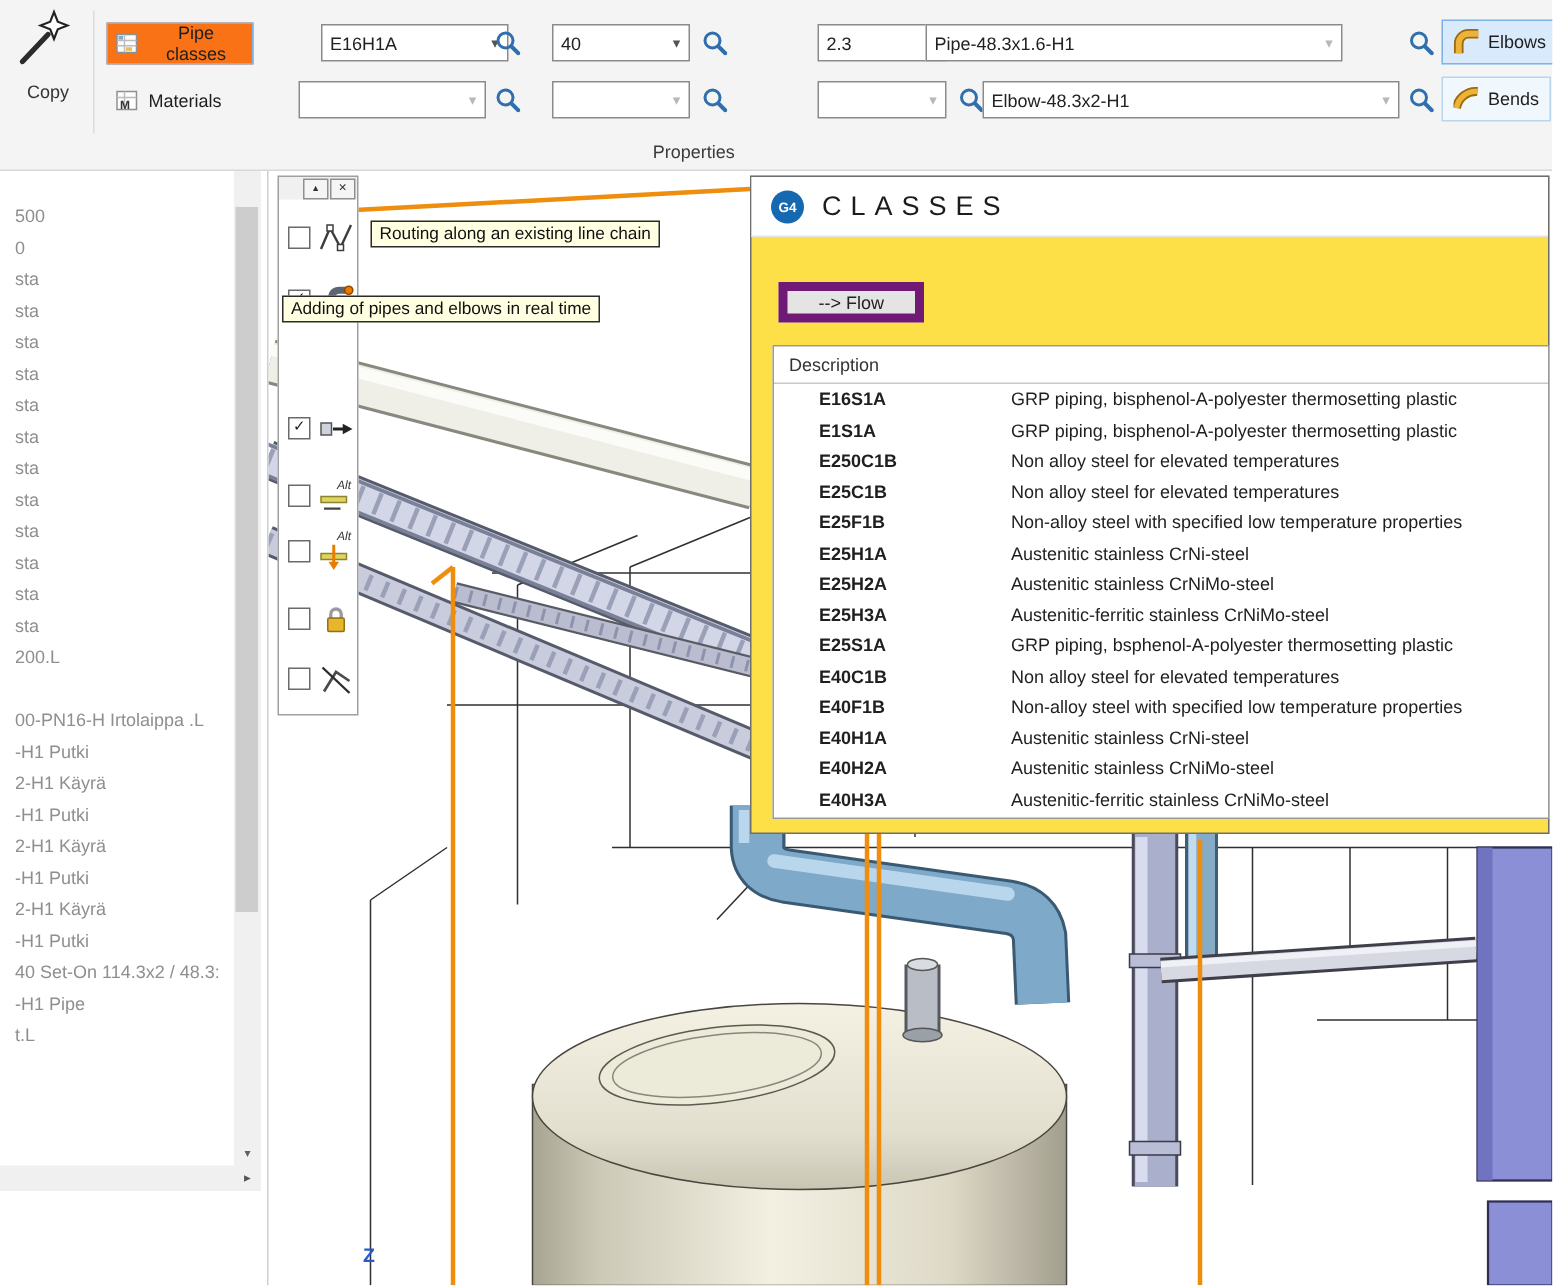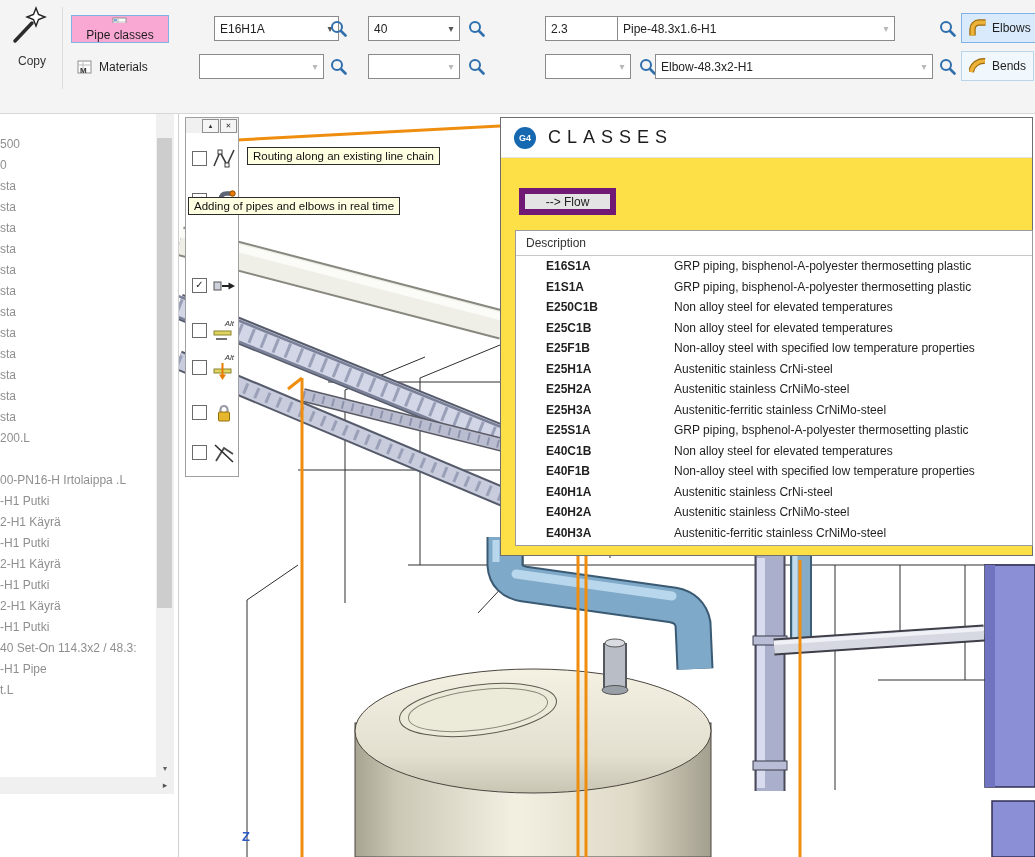--- a/index.html
+++ b/index.html
@@ -7,38 +7,38 @@
        font-family:"Liberation Sans",sans-serif;font-size:12px;color:#222;}
 
   
   .ribbon{position:absolute;left:0;top:0;width:1035px;height:113px;background:#f4f4f4;
           border-bottom:1px solid #d7d7d7;z-index:30;}
   .wand{position:absolute;left:8px;top:5px;}
   .copy-label{position:absolute;left:8px;top:54px;width:48px;text-align:center;color:#333;}
   .vsep{position:absolute;left:62px;top:7px;width:1px;height:82px;background:#dcdcdc;}
   .tbtn{position:absolute;left:71px;width:98px;height:28px;display:flex;align-items:center;gap:5px;
         padding:0 5px;background:transparent;border:1px solid transparent;font:inherit;color:#1e1e1e;cursor:default;}
-  .tbtn.selected{background:#f9a8d4;border-color:#7fb2e5;flex-direction:column;}
+  .tbtn.selected{background:#f97316;border-color:#7fb2e5;}
   .combo{position:absolute;height:23px;background:#fff;border:1px solid #8a8a8a;display:flex;align-items:center;}
   .combo .val{flex:1;padding:0 5px;white-space:nowrap;overflow:hidden;}
   .combo .dd{width:16px;text-align:center;color:#555;font-size:10px;}
   .combo.dim .dd{color:#b8b8b8;}
   .mag{position:absolute;width:22px;height:22px;background:transparent;border:none;padding:0;
        display:flex;align-items:center;justify-content:center;cursor:default;}
   .partbtn{position:absolute;height:30px;display:flex;align-items:center;gap:5px;padding:0 7px;
            font:inherit;color:#1e1e1e;cursor:default;}
   .partbtn.hl{background:#d8eafc;border:1px solid #7fb2e5;}
   .partbtn.soft{background:#f0f7fd;border:1px solid #b9d5ec;}
   .props-label{position:absolute;left:0;top:94px;width:925px;text-align:center;color:#3a3a3a;}
 
   
   .left-panel{position:absolute;left:0;top:113px;width:178px;height:744px;background:#fff;
               border-right:1px solid #cfcfcf;z-index:10;}
   .plist{position:absolute;left:0;top:0;width:156px;height:664px;overflow:hidden;padding-top:21px;box-sizing:border-box;}
-  .litem{height:21px;line-height:21px;padding-left:0;white-space:nowrap;color:#8f8f8f;}
+  .litem{height:21px;line-height:21px;padding-left:10px;white-space:nowrap;color:#8f8f8f;}
   .vscroll{position:absolute;left:156px;top:0;width:18px;height:664px;background:#f0f0f0;}
   .vthumb{position:absolute;left:1px;top:25px;width:15px;height:470px;background:#cdcdcd;}
   .vdown{position:absolute;left:156px;top:647px;width:18px;height:17px;background:#f0f0f0;
          color:#606060;font-size:8px;text-align:center;line-height:17px;}
   .hscroll{position:absolute;left:0;top:664px;width:156px;height:17px;background:#f0f0f0;}
   .hright{position:absolute;left:156px;top:664px;width:18px;height:17px;background:#f0f0f0;
           color:#555;font-size:9px;text-align:center;line-height:17px;}
 
   
   .vp{position:absolute;left:178px;top:113px;width:857px;height:744px;z-index:1;background:#fff;}
@@ -326,20 +326,21 @@
     </button>
 
     <button class="partbtn soft" style="left:961px;top:51px">
       <svg width="18" height="18">
         <path d="M2,15 A13,13 0 0 1 16,4" fill="none" stroke="#9c6a08" stroke-width="6"></path>
         <path d="M2,15 A13,13 0 0 1 16,4" fill="none" stroke="#edb23a" stroke-width="3.6"></path>
       </svg>
       <span>Bends</span>
     </button>
 
+    <div class="props-label">Properties</div>
   </div>
 
   <div class="left-panel">
     <div class="plist">
         <div class="litem">500</div>
         <div class="litem">0</div>
         <div class="litem">sta</div>
         <div class="litem">sta</div>
         <div class="litem">sta</div>
         <div class="litem">sta</div>

